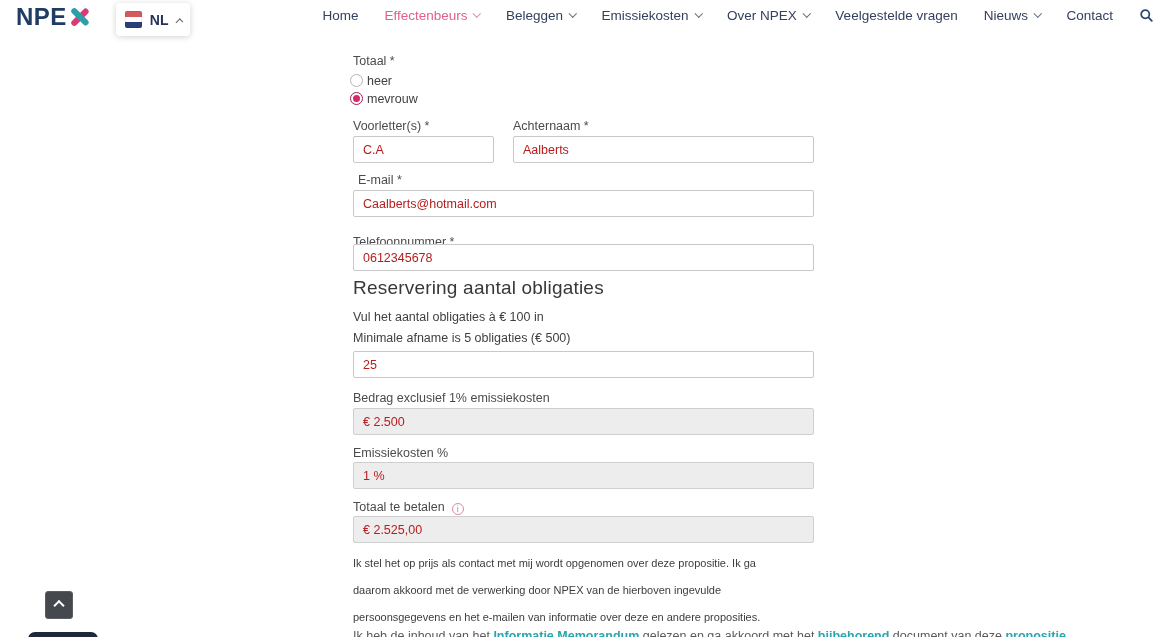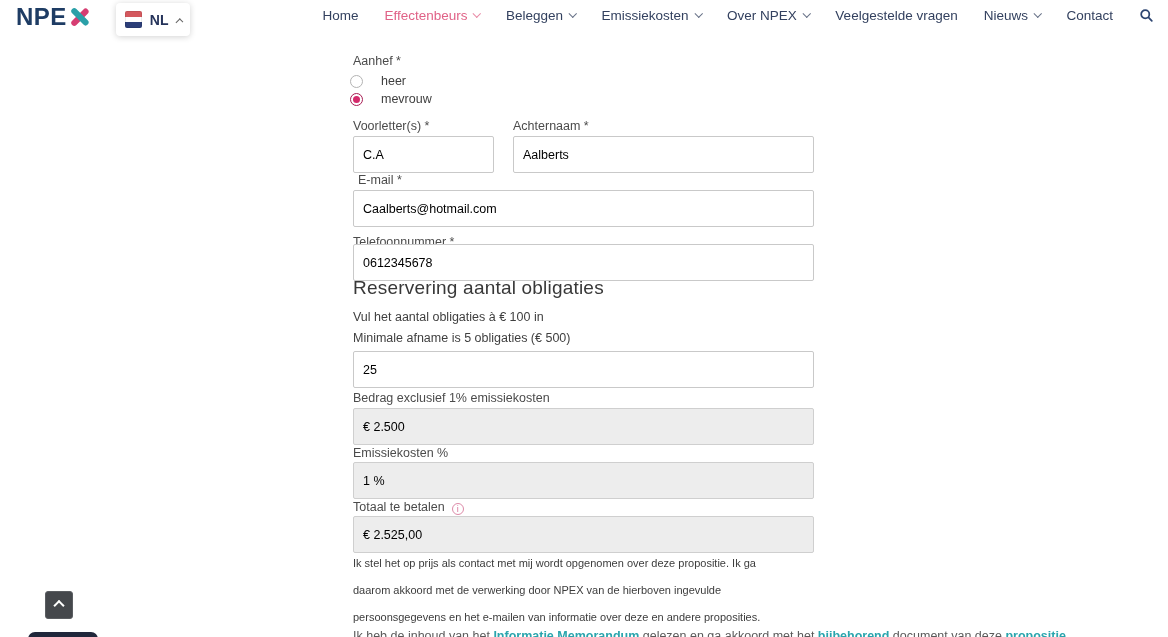--- a/index.html
+++ b/index.html
@@ -28,25 +28,25 @@
     justify-content:flex-end; gap:26px; }
   .nav-item { font-size:13.5px; color:#33415f; white-space:nowrap; cursor:pointer; display:flex; align-items:center; }
   .nav-item.active { color:#e06287; }
   .chev { display:inline-block; width:5.5px; height:5.5px; border-right:1.5px solid currentColor;
     border-bottom:1.5px solid currentColor; transform:rotate(45deg) translate(-1px,-1px);
     margin-left:7px; opacity:.75; }
   .search-btn { cursor:pointer; display:flex; align-items:center; }
 
   
   .form-label { font-size:12.5px; color:#4b4b4b; }
-  .txt-input { height:37px; border:1px solid #c9c9c9; border-radius:2px; background:#fff;
-    font-family:inherit; font-size:12.5px; color:#000000; padding:0 9px; outline:none; width:100%; }
+  .txt-input { height:27px; border:1px solid #c9c9c9; border-radius:2px; background:#fff;
+    font-family:inherit; font-size:12.5px; color:#b91c1c; padding:0 9px; outline:none; width:100%; }
   .txt-input.readonly { background:#ededed; border-color:#cfcfcf; }
 
-  .radio-row { display:flex; align-items:center; gap:18px; cursor:pointer; }
+  .radio-row { display:flex; align-items:flex-start; gap:4px; cursor:pointer; }
   .radio-dot { width:13px; height:13px; border-radius:50%; border:1px solid #b3b3b3; background:#fff;
     position:relative; flex:0 0 auto; }
   .radio-dot[data-checked="true"] { border:1.5px solid #a81d54; }
   .radio-dot[data-checked="true"]::after { content:""; position:absolute; left:2px; top:2px;
     width:7px; height:7px; border-radius:50%; background:#d42a6b; }
   .radio-label { font-size:12.5px; color:#3f3f3f; }
 
   .section-title { font-size:19px; color:#383838; font-weight:400; letter-spacing:.2px; }
   .info-line { font-size:12.5px; color:#3f3f3f; }
 
@@ -115,21 +115,21 @@
       <span>Contact</span>
     </span>
   <span class="search-btn">
     <svg width="15" height="15" viewBox="0 0 24 24" fill="none" stroke="#2c4470" stroke-width="2.8" stroke-linecap="round">
         <circle cx="10" cy="10" r="6.5"></circle>
         <line x1="15.5" y1="15.5" x2="20.5" y2="20.5"></line>
       </svg>
   </span>
 </div>
 
-<div class="abs form-label" style="left:353px; top:54px;">Aanhef *</div>
+<div class="abs form-label" style="left:353px; top:54px;">Totaal *</div>
 
 <div class="abs radio-row" style="left:350px; top:74px;">
   <span class="radio-dot" data-checked="false"></span>
   <span class="radio-label">heer</span>
 </div>
 <div class="abs radio-row" style="left:350px; top:92px;">
   <span class="radio-dot" data-checked="true"></span>
   <span class="radio-label">mevrouw</span>
 </div>
 

